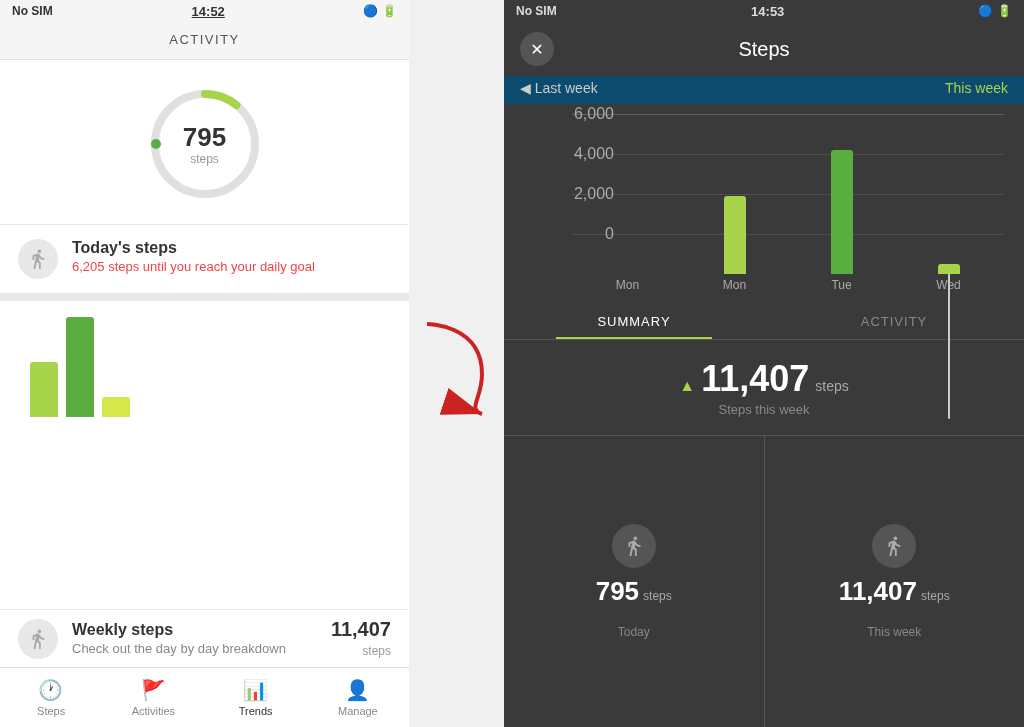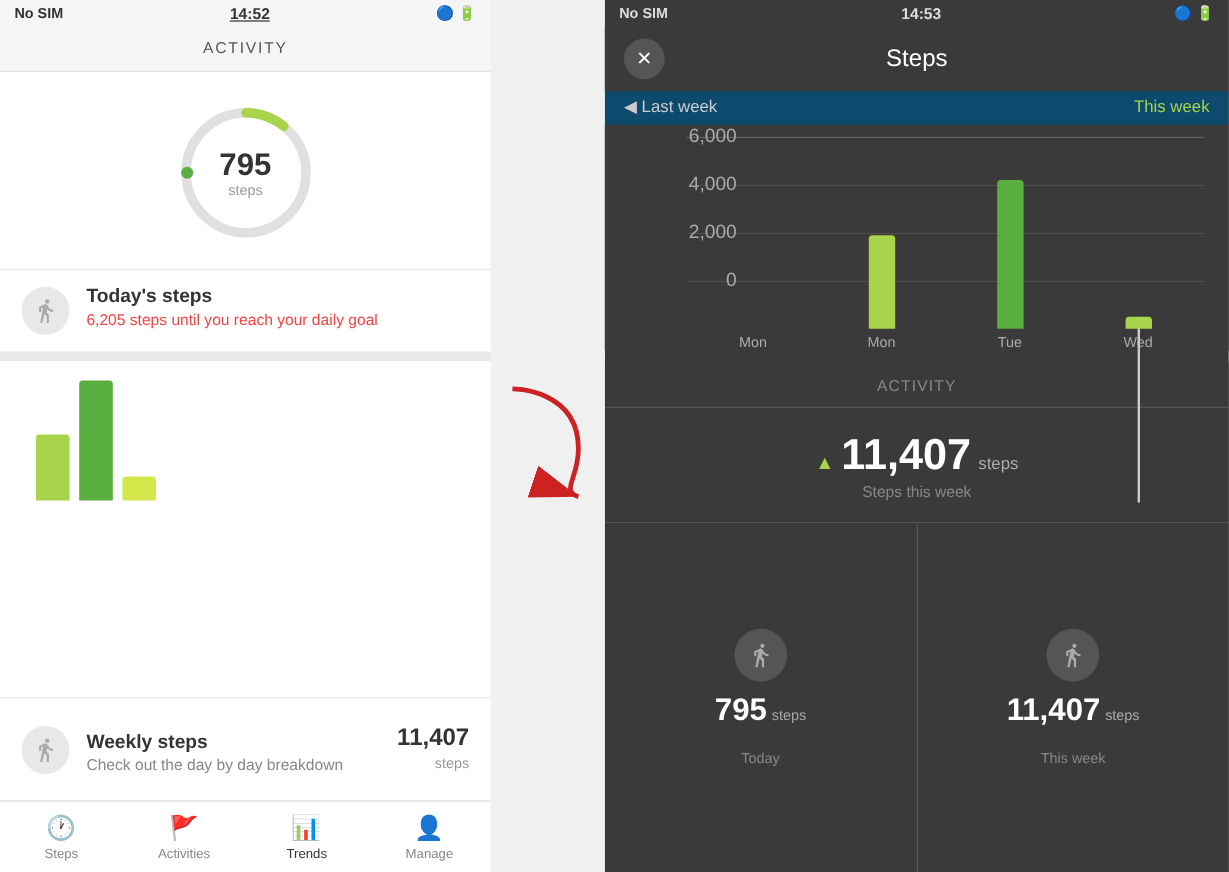--- a/index.html
+++ b/index.html
@@ -144,22 +144,22 @@
       padding: 0 10px;
     }
 
     .mini-bar {
       border-radius: 3px 3px 0 0;
     }
 
     .weekly-steps-card {
       background: #fff;
       display: flex;
-      align-items: flex-end;
-      padding: 22px 18px;
+      align-items: center;
+      padding: 8px 18px;
       border-top: 1px solid #e8e8e8;
     }
 
     .weekly-steps-text {
       margin-left: 14px;
       flex: 1;
     }
 
     .weekly-steps-title {
       font-size: 16px;
@@ -645,20 +645,23 @@
 
     <div class="chart-x-labels">
       <div class="x-label">Mon</div>
       <div class="x-label">Mon</div>
       <div class="x-label">Tue</div>
       <div class="x-label">Wed</div>
     </div>
   </div>
 
   <div class="tabs-row">
+    <div class="tab-item active">
+      <span>SUMMARY</span>
+    </div>
     <div class="tab-item">
       <span>ACTIVITY</span>
     </div>
   </div>
 
   <div class="summary-section">
     <div class="summary-main">
       <span class="summary-triangle">▲</span>
       <span class="summary-num">11,407</span>
       <span class="summary-unit">steps</span>

